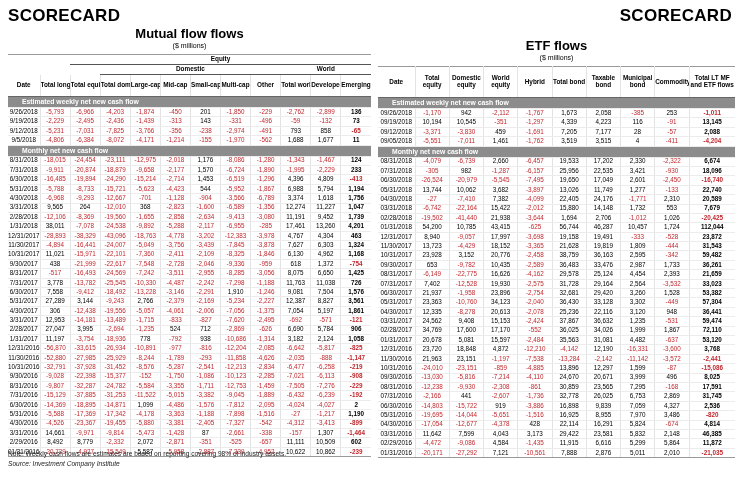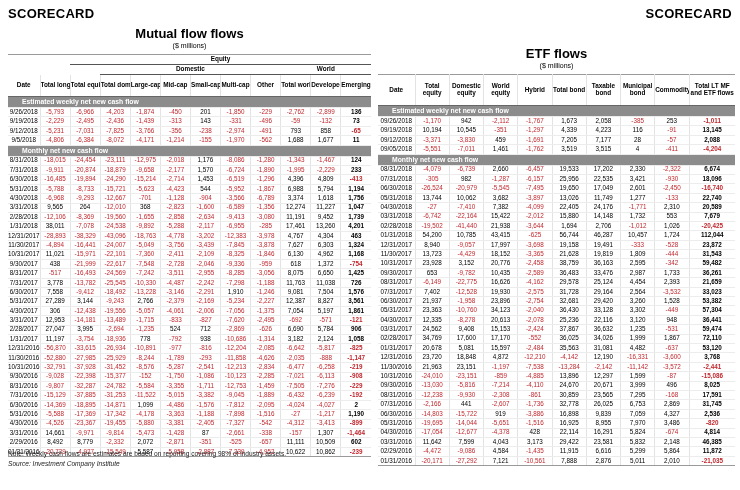--- a/index.html
+++ b/index.html
@@ -1,29 +1,29 @@
 <!DOCTYPE html>
 <html><head>
 <meta charset="utf-8">
 <style>
   html,body { margin:0; padding:0; }
   body {
     width:740px; height:490px; position:relative; overflow:hidden;
     background:#ffffff; color:#000;
     font-family:"Liberation Sans", sans-serif;
   }
-  .brand { position:absolute; top:6px; font-weight:bold; font-size:13px; letter-spacing:.3px; }
+  .brand { position:absolute; top:6px; font-weight:bold; font-size:17px; letter-spacing:.3px; }
   .brand-left { left:8px; }
   .brand-right { right:8px; }
 
   .tablewrap { position:absolute; top:26px; }
   #t0 { left:8px;   width:363px; }
   #t1 { left:378px; width:357px; }
   .ttitle { text-align:center; font-weight:bold; font-size:13px; margin:0; }
-  #t1 .ttitle { margin-top:20px; }
+  #t1 .ttitle { margin-top:12px; }
   .tsub { text-align:center; font-size:7px; margin:1px 0 5px 0; }
 
   table { border-collapse:collapse; table-layout:fixed; width:100%; }
   th, td {
     padding:0; text-align:center; vertical-align:middle;
     font-size:6.3px; line-height:1.05;
     border-right:1px solid #e3e3e3;
     overflow:hidden; white-space:nowrap;
   }
   th:last-child, td:last-child { border-right:none; }

